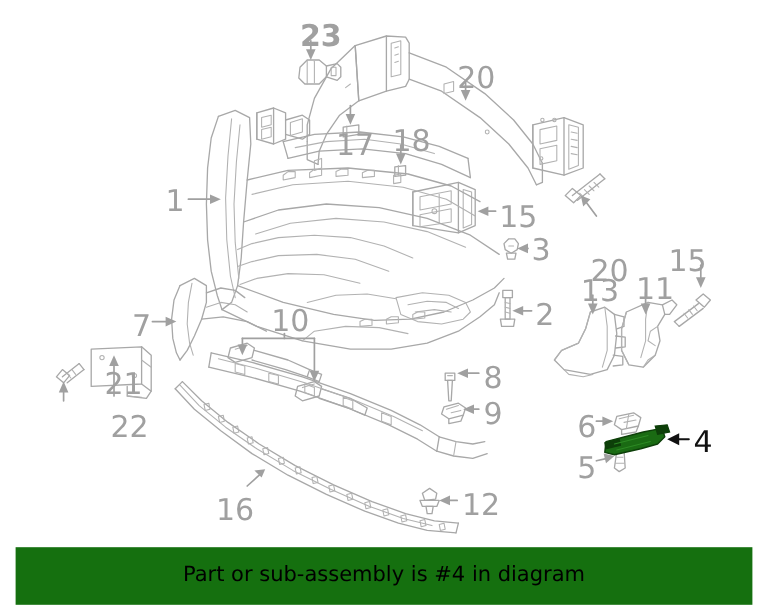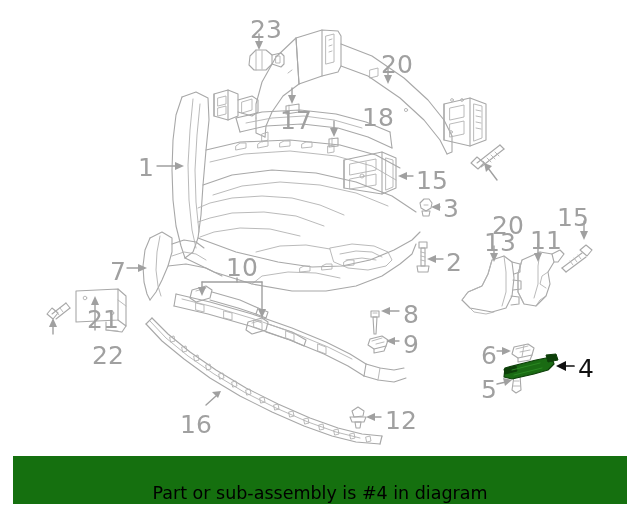--- a/index.html
+++ b/index.html
@@ -84,21 +84,21 @@
     position: absolute;
     left: 13px;
     top: 456px;
     width: 614px;
     height: 48px;
     background: #15700f;
     color: #000000;
     display: flex;
     flex-direction: column;
     align-items: center;
-    justify-content: flex-end;
+    justify-content: center;
     font-family: "DejaVu Sans", sans-serif;
     font-size: 17.5px;
     line-height: 1.22;
     text-align: center;
     box-sizing: border-box;
   }
   #notice-banner .banner-line {
     display: block;
   }
 </style>
@@ -535,24 +535,24 @@
   <span class="callout-num" style="left:403px; top:302px;">8</span>
   <span class="callout-num" style="left:403px; top:332px;">9</span>
   <span class="callout-num" style="left:226px; top:255px;">10</span>
   <span class="callout-num" style="left:180px; top:412px;">16</span>
   <span class="callout-num" style="left:385px; top:408px;">12</span>
   <span class="callout-num" style="left:484px; top:230px;">13</span>
   <span class="callout-num" style="left:530px; top:228px;">11</span>
   <span class="callout-num" style="left:557px; top:205px;">15</span>
   <span class="callout-num" style="left:416px; top:168px;">15</span>
   <span class="callout-num" style="left:280px; top:72px;margin-top:36px;">17</span>
-  <span class="callout-num" style="left:327px; top:105px;margin-left:35px;">18</span>
+  <span class="callout-num" style="left:327px; top:105px;">18</span>
   <span class="callout-num" style="left:381px; top:52px;">20</span>
   <span class="callout-num" style="left:492px; top:185px;margin-top:28px;">20</span>
   <span class="callout-num" style="left:87px;  top:307px;">21</span>
   <span class="callout-num" style="left:44px;  top:343px;margin-left:48px;">22</span>
-  <span class="callout-num" style="left:250px; top:17px;">23</span>
+  <span class="callout-num" style="left:250px; top:17px;font-weight:bold;">23</span>
 
   <div id="notice-banner">
     <span class="banner-line">Part or sub-assembly is #4 in diagram</span>
   </div>
 
 </div>
 
 </body></html>

